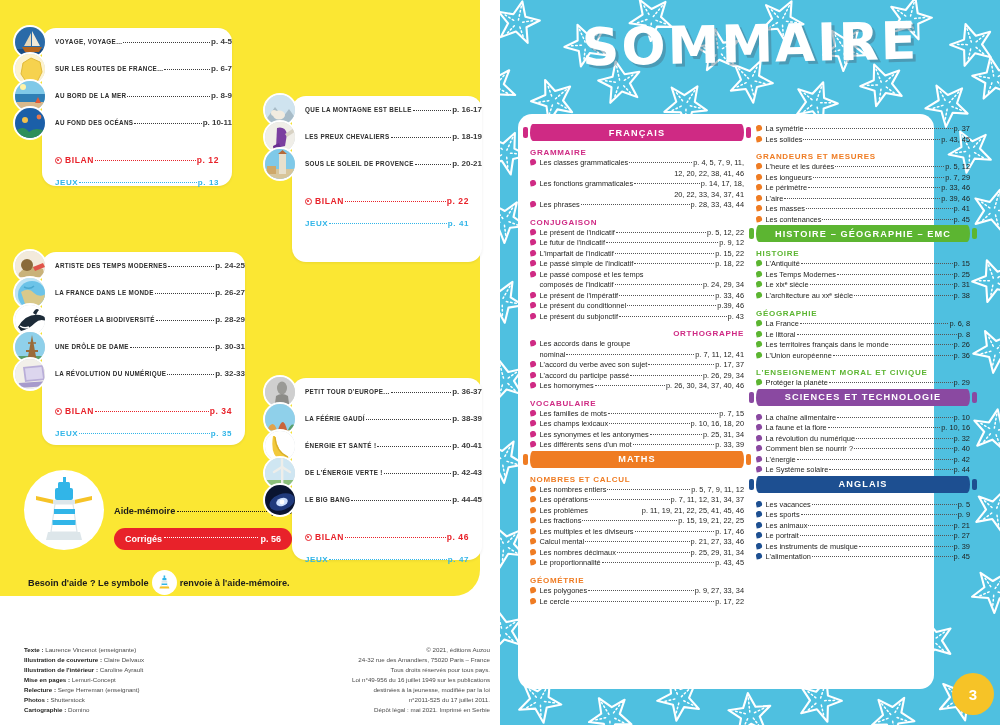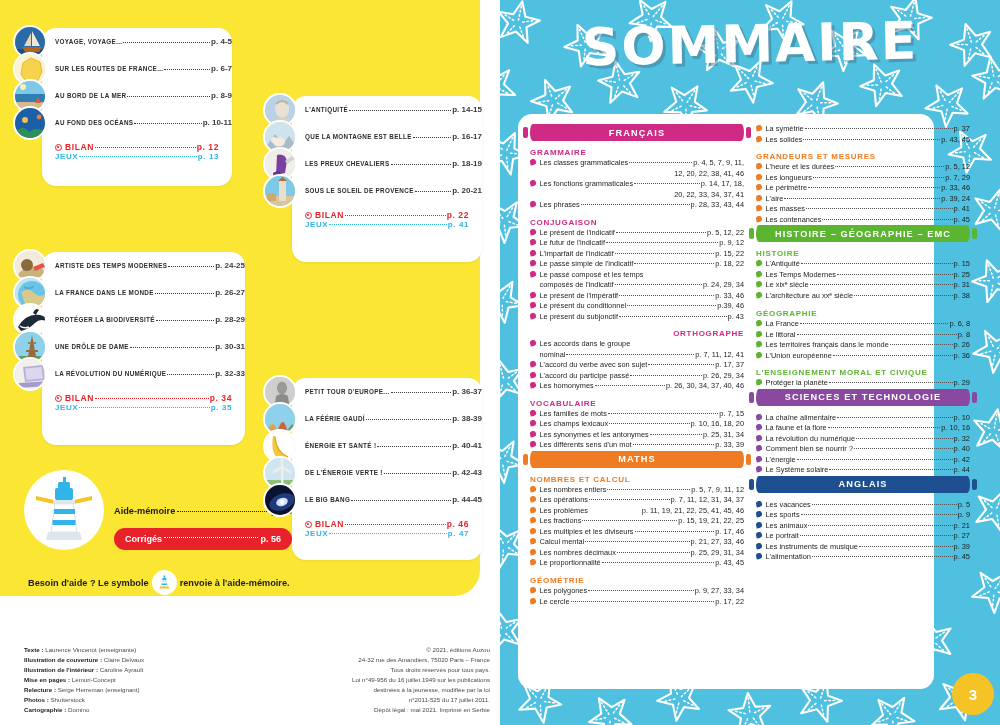--- a/index.html
+++ b/index.html
@@ -44,21 +44,21 @@
   .toc-dots {
     flex: 1 1 auto; min-width: 6px; margin: 0 1px;
     border-bottom: 1.1px dotted #3b3b3b; position: relative; top: -1.5px;
   }
   .toc-page { flex: 0 0 auto; font-size: 8px; font-weight: bold; color: #3b3b3b;
     letter-spacing: 0; text-transform: none; }
 
   .bilan-block { padding: 6px 13px 0 13px; }
   .bilan-row, .jeux-row {
     display: flex; align-items: baseline; font-size: 8.5px; font-weight: bold;
-    letter-spacing: .6px; white-space: nowrap;
+    letter-spacing: .6px; white-space: nowrap; margin-top: 13px;
   }
   .bilan-row { color: #e8222a; }
   .jeux-row  { color: #31b5e8; font-size: 8px; }
   .bilan-dots { flex: 1 1 auto; border-bottom: 1.4px dotted currentColor;
     position: relative; top: -2px; margin: 0 1px; min-width: 6px; }
   .bilan-target { display:inline-block; width:7px; height:7px; border-radius:50%;
     border:1.6px solid #e8222a; position: relative; top: 1px; margin-right: 3px; flex:0 0 auto; }
   .bilan-target::after { content:""; position:absolute; left:1.3px; top:1.3px;
     width:1.8px; height:1.8px; border-radius:50%; background:#e8222a; }
 
@@ -209,33 +209,20 @@
             <span>p. 12</span>
           </div>
           <div class="jeux-row">
             <span>JEUX</span>
             <span class="bilan-dots"></span>
             <span>p. 13</span>
           </div>
         </div>
       </div>
       <div class="toc-card" id="card-b">
-        <div class="toc-row">
-          <span class="toc-thumb"><svg width="34" height="34" viewBox="0 0 34 34">
-              <rect width="34" height="34" fill="#b9d2e8"></rect>
-              <ellipse cx="17" cy="14" rx="7" ry="9" fill="#e9e2d4"></ellipse>
-              <path d="M10 24 q7 -3 14 0 l2 10H8z" fill="#d9d0bd"></path>
-              <path d="M11 9 q6 -6 12 0" fill="none" stroke="#bdb4a0" stroke-width="2"></path>
-            </svg></span>
-          <span class="toc-line">
-            <span class="toc-label">L'Antiquité</span>
-            <span class="toc-dots"></span>
-            <span class="toc-page">p. 14-15</span>
-          </span>
-        </div>
         <div class="toc-row">
           <span class="toc-thumb"><svg width="34" height="34" viewBox="0 0 34 34">
               <rect width="34" height="34" fill="#cfe3ef"></rect>
               <path d="M0 26 L10 12 L18 22 L24 14 L34 28 V34H0z" fill="#a8bcc8"></path>
               <ellipse cx="14" cy="20" rx="6" ry="4.5" fill="#f2ece0"></ellipse>
               <circle cx="9" cy="18" r="3" fill="#f2ece0"></circle>
             </svg></span>
           <span class="toc-line">
             <span class="toc-label">Que la montagne est belle</span>
             <span class="toc-dots"></span>
@@ -800,21 +787,21 @@
         <div class="entry">
           <span class="bullet" style="background:#ef7c23"></span>
           <span class="etext">Le périmètre</span>
           <span class="edots"></span>
           <span class="epage">p. 33, 46</span>
         </div>
         <div class="entry">
           <span class="bullet" style="background:#ef7c23"></span>
           <span class="etext">L'aire</span>
           <span class="edots"></span>
-          <span class="epage">p. 39, 24</span>
+          <span class="epage">p. 39, 46</span>
         </div>
         <div class="entry">
           <span class="bullet" style="background:#ef7c23"></span>
           <span class="etext">Les masses</span>
           <span class="edots"></span>
           <span class="epage">p. 41</span>
         </div>
         <div class="entry">
           <span class="bullet" style="background:#ef7c23"></span>
           <span class="etext">Les contenances</span>

